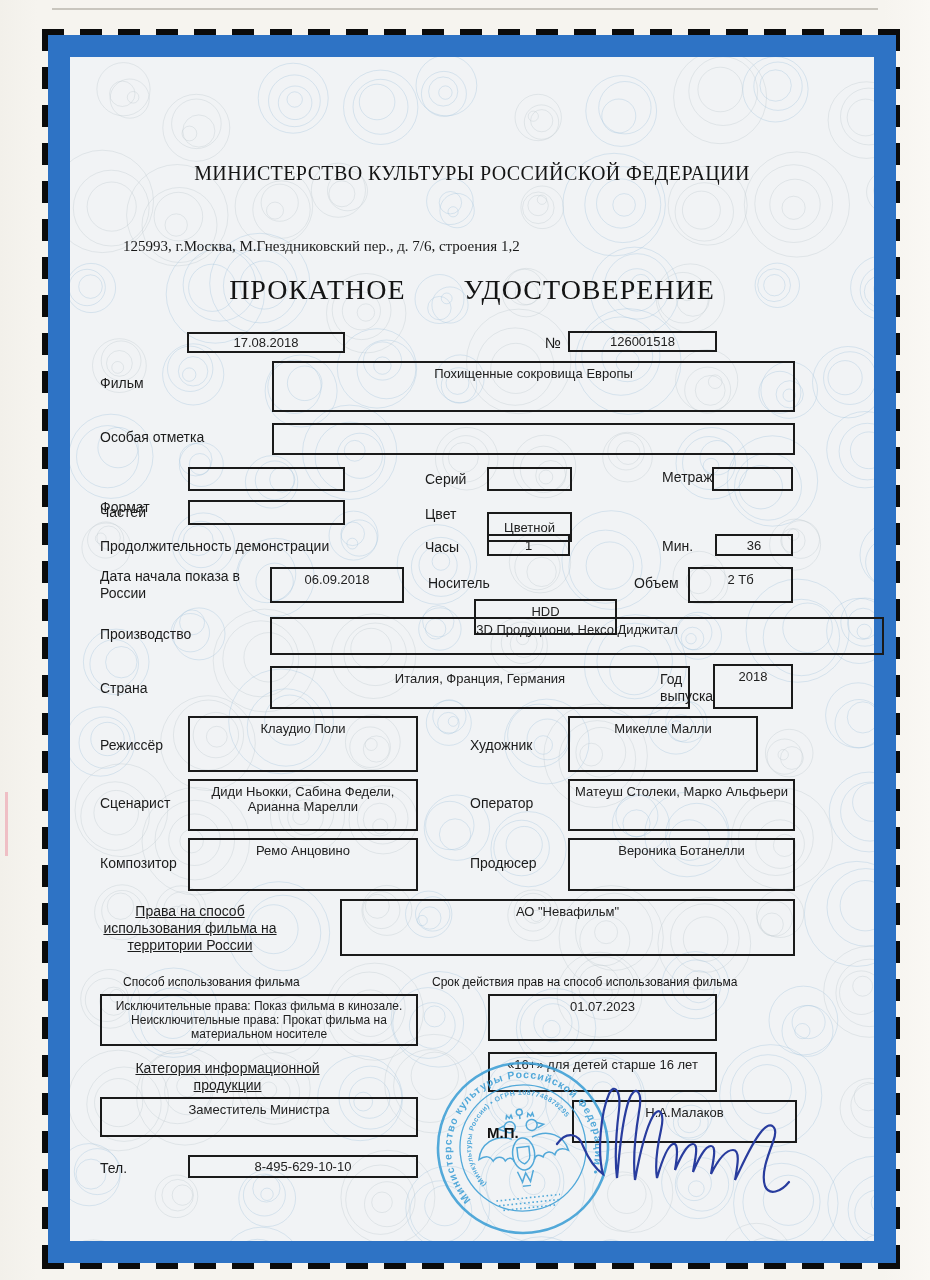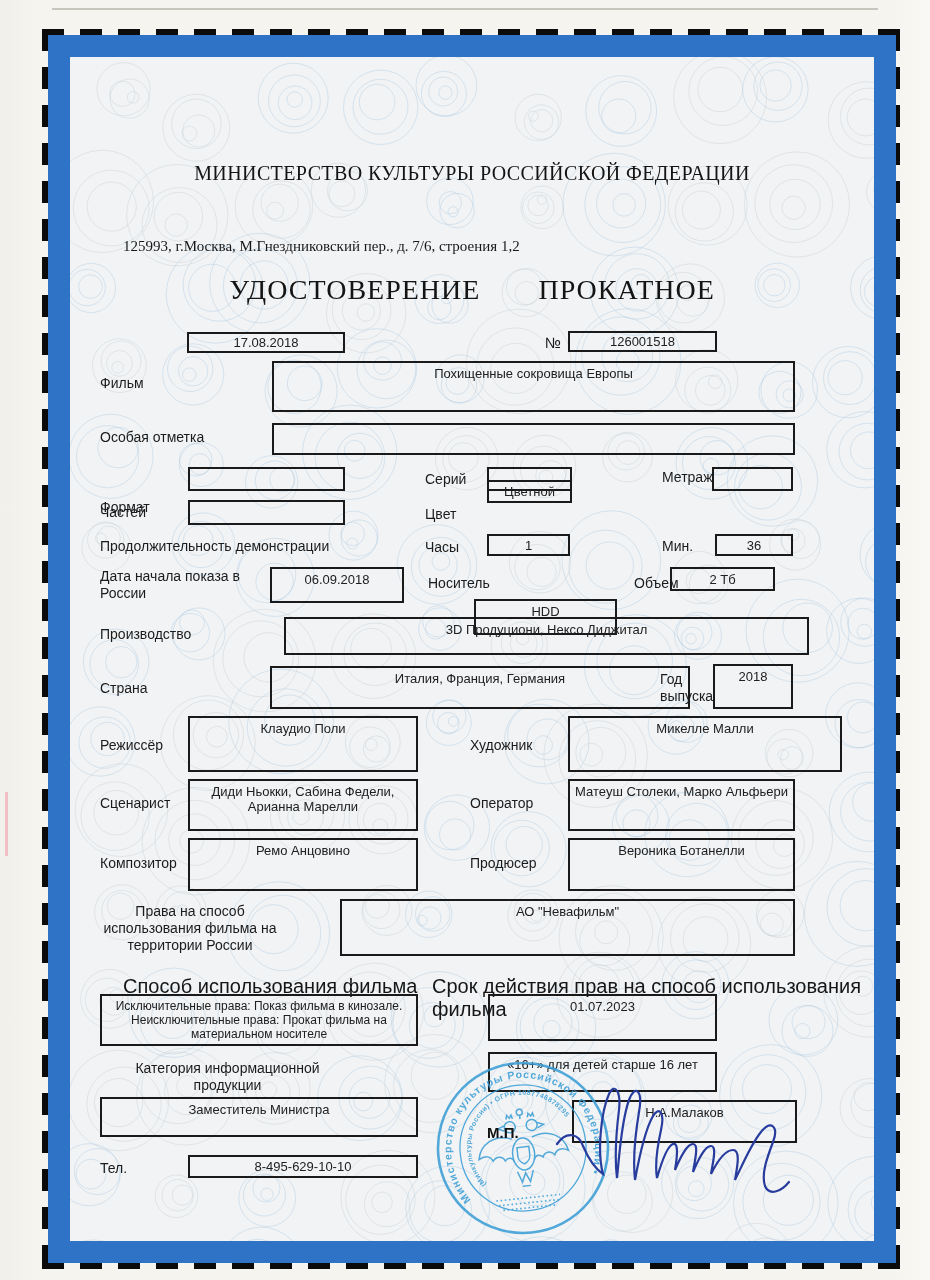--- a/index.html
+++ b/index.html
@@ -24,22 +24,22 @@
   .inner-bg{position:absolute;left:70px;top:57px;width:804px;height:1184px;background:#f1f3f5;}
   .guilloche{position:absolute;left:70px;top:57px;width:804px;height:1184px;}
   
   .serif{font-family:"Liberation Serif",serif;}
   .ministry{position:absolute;left:70px;top:162px;width:804px;text-align:center;
     font-size:20px;letter-spacing:.4px;color:#141414;}
   .address{position:absolute;left:123px;top:238px;font-size:15px;color:#181818;}
   .doc-title{position:absolute;left:70px;top:274px;width:804px;display:flex;justify-content:center;gap:58px;
     font-size:28px;letter-spacing:1px;color:#141414;}
   .lbl{position:absolute;font-size:14px;line-height:17px;color:#1b1b1b;}
-  .lbl.c{text-align:center;}
-  .hdr{position:absolute;font-size:20px;color:#161616;}
+  .lbl.c{text-align:center;text-decoration:underline;}
+  .hdr{position:absolute;font-size:12px;color:#161616;}
   .fbox{position:absolute;border:2px solid #1a1a1a;box-sizing:border-box;
     font-size:13px;color:#202020;text-align:center;}
   .fbox.mid{display:flex;align-items:center;justify-content:center;}
   .fbox.top{padding-top:3px;}
   .fbox.small{font-size:12px;line-height:14px;}
   
   .stamp{position:absolute;left:433px;top:1058px;width:180px;height:180px;opacity:.88;transform:rotate(-6deg);z-index:5;}
   .stamp .ln{stroke:var(--stamp-blue,#3d9fd6);fill:none;}
   .stamp text{fill:var(--stamp-blue,#3d9fd6);stroke:none;font-family:"Liberation Sans",sans-serif;font-weight:bold;}
   .mp{position:absolute;left:487px;top:1124px;font-size:15px;font-weight:bold;color:#111;z-index:6;}
@@ -553,22 +553,22 @@
       <circle cx="808.4" cy="1202.5" r="16.2" fill="none" stroke="#c3ccd2" stroke-width="0.8" opacity="0.5"></circle>
       <circle cx="817.2" cy="1205.8" r="10.5" fill="none" stroke="#c3ccd2" stroke-width="0.8" opacity="0.5"></circle>
     </svg>
   <div class="blue-frame"></div>
 
   <div class="content">
 
     <div class="ministry serif">МИНИСТЕРСТВО КУЛЬТУРЫ РОССИЙСКОЙ ФЕДЕРАЦИИ</div>
     <div class="address serif">125993, г.Москва, М.Гнездниковский пер., д. 7/6, строения 1,2</div>
     <div class="doc-title serif">
+      <span>ПРОКАТНОЕ</span>
       <span>УДОСТОВЕРЕНИЕ</span>
-      <span>ПРОКАТНОЕ</span>
     </div>
 
     <div class="fbox mid" style="left:187px;top:332px;width:158px;height:21px;text-align:right;">17.08.2018</div>
     <div class="lbl" style="left:545px;top:334px;font-size:15px;">№</div>
     <div class="fbox mid" style="left:568px;top:331px;width:149px;height:21px;">126001518</div>
 
     <div class="lbl" style="left:100px;top:375px;">Фильм</div>
     <div class="fbox top" style="left:272px;top:361px;width:523px;height:51px;">Похищенные сокровища Европы</div>
 
     <div class="lbl" style="left:100px;top:429px;">Особая отметка</div>
@@ -577,47 +577,47 @@
     <div class="lbl" style="left:100px;top:499px;">Формат</div>
     <div class="fbox mid" style="left:188px;top:467px;width:157px;height:24px;"></div>
     <div class="lbl" style="left:425px;top:471px;">Серий</div>
     <div class="fbox mid" style="left:487px;top:467px;width:85px;height:24px;"></div>
     <div class="lbl" style="left:662px;top:469px;">Метраж</div>
     <div class="fbox mid" style="left:712px;top:467px;width:81px;height:24px;"></div>
 
     <div class="lbl" style="left:100px;top:504px;">Частей</div>
     <div class="fbox mid" style="left:188px;top:500px;width:157px;height:25px;"></div>
     <div class="lbl" style="left:425px;top:506px;">Цвет</div>
-    <div class="fbox mid" style="left:487px;top:480px;width:85px;height:23px;">Цветной</div>
+    <div class="fbox mid" style="left:487px;top:512px;width:85px;height:30px;">Цветной</div>
 
     <div class="lbl" style="left:100px;top:538px;">Продолжительность демонстрации</div>
     <div class="lbl" style="left:425px;top:539px;">Часы</div>
     <div class="fbox mid" style="left:487px;top:534px;width:83px;height:22px;">1</div>
     <div class="lbl" style="left:662px;top:538px;">Мин.</div>
     <div class="fbox mid" style="left:715px;top:534px;width:78px;height:22px;">36</div>
 
     <div class="lbl" style="left:100px;top:568px;width:175px;">Дата начала показа в России</div>
     <div class="fbox top" style="left:270px;top:567px;width:134px;height:36px;">06.09.2018</div>
     <div class="lbl" style="left:428px;top:575px;">Носитель</div>
     <div class="fbox top" style="left:474px;top:567px;width:143px;height:36px;margin-top:32px;">HDD</div>
     <div class="lbl" style="left:634px;top:575px;">Объем</div>
-    <div class="fbox top" style="left:670px;top:567px;width:105px;height:24px;">2 Тб</div>
+    <div class="fbox top" style="left:688px;top:567px;width:105px;height:36px;">2 Тб</div>
 
     <div class="lbl" style="left:100px;top:626px;">Производство</div>
-    <div class="fbox top" style="left:270px;top:617px;width:525px;height:38px;margin-left:14px;">3D Продуциони, Нексо Диджитал</div>
+    <div class="fbox top" style="left:270px;top:617px;width:614px;height:38px;">3D Продуциони, Нексо Диджитал</div>
 
     <div class="lbl" style="left:100px;top:680px;">Страна</div>
     <div class="fbox top" style="left:270px;top:666px;width:420px;height:43px;">Италия, Франция, Германия</div>
     <div class="lbl" style="left:660px;top:671px;width:52px;">Год выпуска</div>
     <div class="fbox top" style="left:713px;top:664px;width:80px;height:45px;">2018</div>
 
     <div class="lbl" style="left:100px;top:737px;">Режиссёр</div>
     <div class="fbox top" style="left:188px;top:716px;width:230px;height:56px;">Клаудио Поли</div>
     <div class="lbl" style="left:470px;top:737px;">Художник</div>
-    <div class="fbox top" style="left:568px;top:716px;width:274px;height:56px;">Микелле Малли</div>
+    <div class="fbox top" style="left:568px;top:716px;width:190px;height:56px;">Микелле Малли</div>
 
     <div class="lbl" style="left:100px;top:795px;">Сценарист</div>
     <div class="fbox top" style="left:188px;top:779px;width:230px;height:52px;">Диди Ньокки, Сабина Федели, Арианна Марелли</div>
     <div class="lbl" style="left:470px;top:795px;">Оператор</div>
     <div class="fbox top" style="left:568px;top:779px;width:227px;height:52px;">Матеуш Столеки, Марко Альфьери</div>
 
     <div class="lbl" style="left:100px;top:855px;">Композитор</div>
     <div class="fbox top" style="left:188px;top:838px;width:230px;height:53px;">Ремо Анцовино</div>
     <div class="lbl" style="left:470px;top:855px;">Продюсер</div>
     <div class="fbox top" style="left:568px;top:838px;width:227px;height:53px;">Вероника Ботанелли</div>

